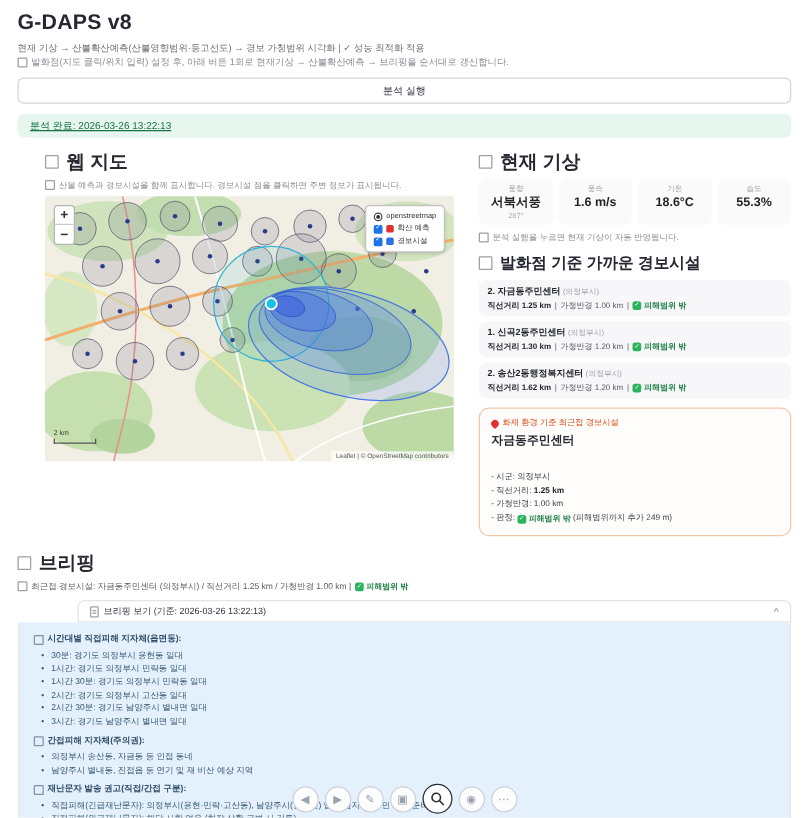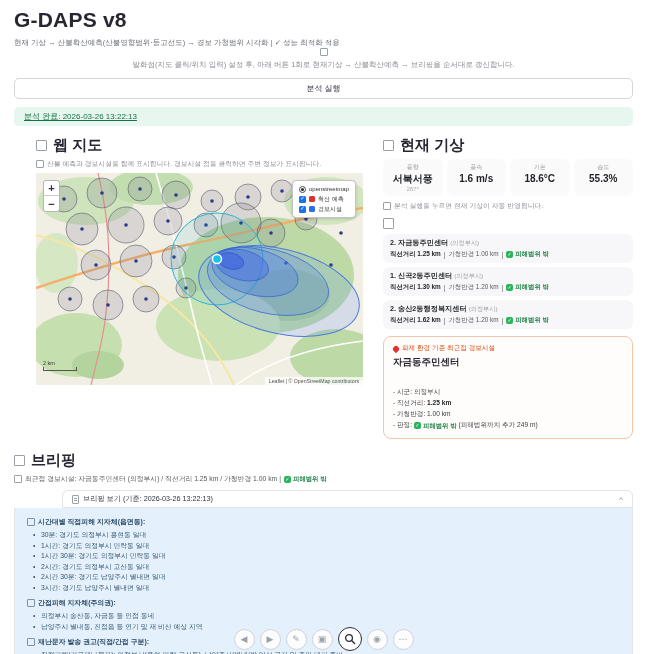--- a/index.html
+++ b/index.html
@@ -1,22 +1,22 @@
 <!DOCTYPE html>
 <html><head>
 <meta charset="utf-8">
 <style>
   * { margin:0; padding:0; box-sizing:border-box; }
   html,body { width:647px; height:654px; background:#fff; overflow:hidden;
     font-family:"Liberation Sans","DejaVu Sans",sans-serif; color:#262730; }
   .page { position:relative; width:647px; height:654px; padding:8px 14px 0 14px; }
 
-  h1.app-title { font-size:21px; font-weight:800; letter-spacing:.2px; margin-bottom:5px; }
+  h1.app-title { font-size:17px; font-weight:800; letter-spacing:.2px; margin-bottom:5px; }
   .subline { font-size:7.5px; color:#6b6f76; line-height:11px; }
-  .noteline { font-size:7.5px; color:#8a8e95; line-height:11px; margin-bottom:7px; display:flex; align-items:center; gap:3px;flex-direction:column;}
+  .noteline { font-size:7.5px; color:#8a8e95; line-height:11px; margin-bottom:7px; display:flex; align-items:center; gap:3px;}
 
   .sq { display:inline-block; width:8px; height:8px; border:1px solid #9aa0a6; border-radius:1px; flex:0 0 auto; }
   .sq.big { width:11px; height:11px; border-width:1.2px; margin-right:6px; }
 
   .run-btn { width:100%; height:21px; background:#fff; border:1px solid #d6d6d9; border-radius:5px;
     font-size:8px; color:#31333f; cursor:pointer; margin-bottom:8px; font-family:inherit;}
   .status-bar { width:100%; height:19px; background:#e7f6ee; border-radius:5px; display:flex; align-items:center;
     padding:0 10px; font-size:8px; color:#177245; margin-bottom:10px;text-decoration:underline; }
 
   .cols { display:flex; gap:42px; }
@@ -271,20 +271,21 @@
           <div class="wx-sub"></div>
         </div>
       </div>
       <div class="tiny-desc">
         <span class="sq"></span>
         <span>분석 실행을 누르면 현재 기상이 자동 반영됩니다.</span>
       </div>
 
       <h3 class="sec">
         <span class="sq big"></span>
+        <span>발화점 기준 가까운 경보시설</span>
       </h3>
 
       <div class="fac-card">
         <div class="fac-name"><span>2. 자금동주민센터</span>
           <span class="fac-region">(의정부시)</span></div>
         <div class="fac-line">
           <span><b>직선거리 1.25 km</b></span>
             <span>|</span>
           <span>가청반경 1.00 km</span>
             <span>|</span>

